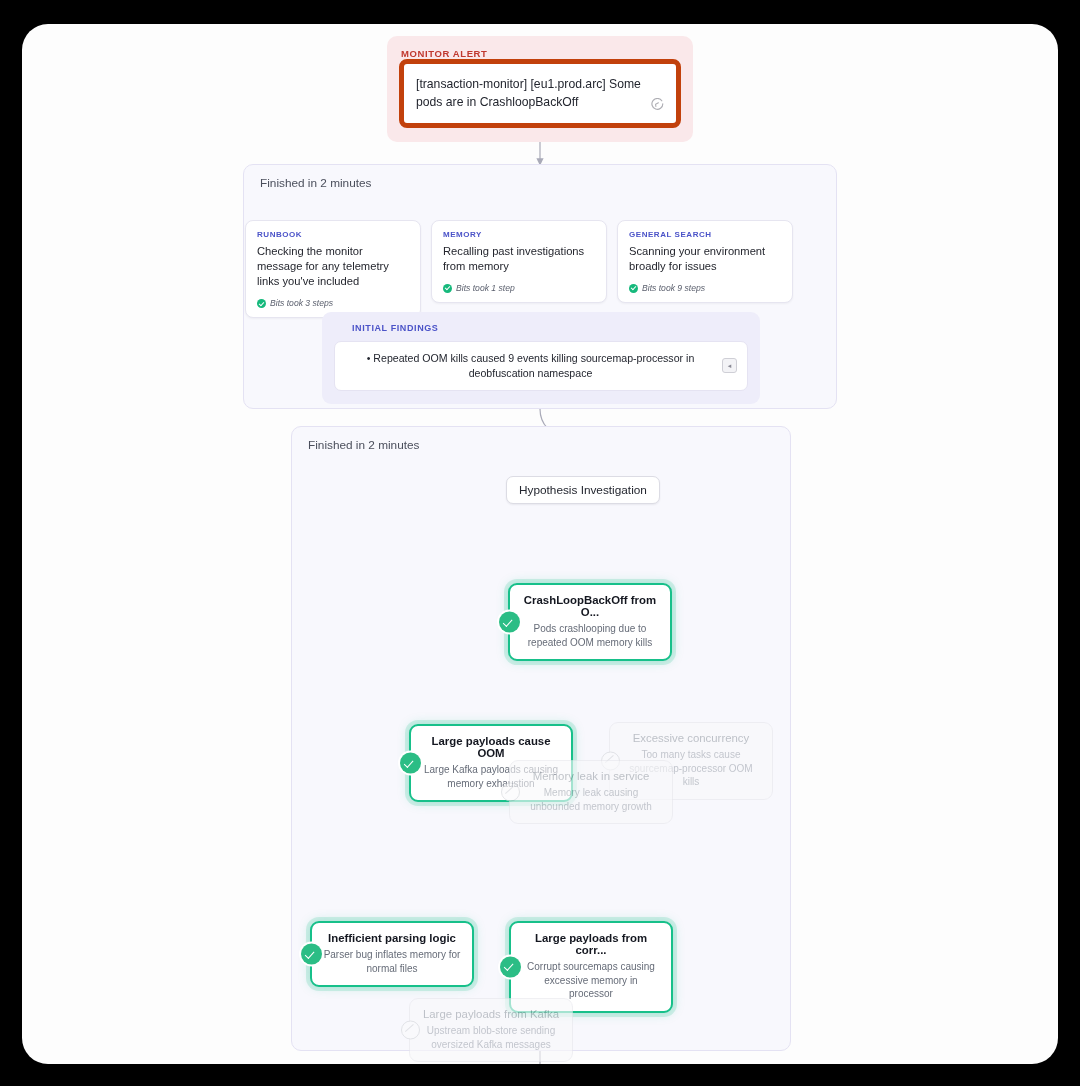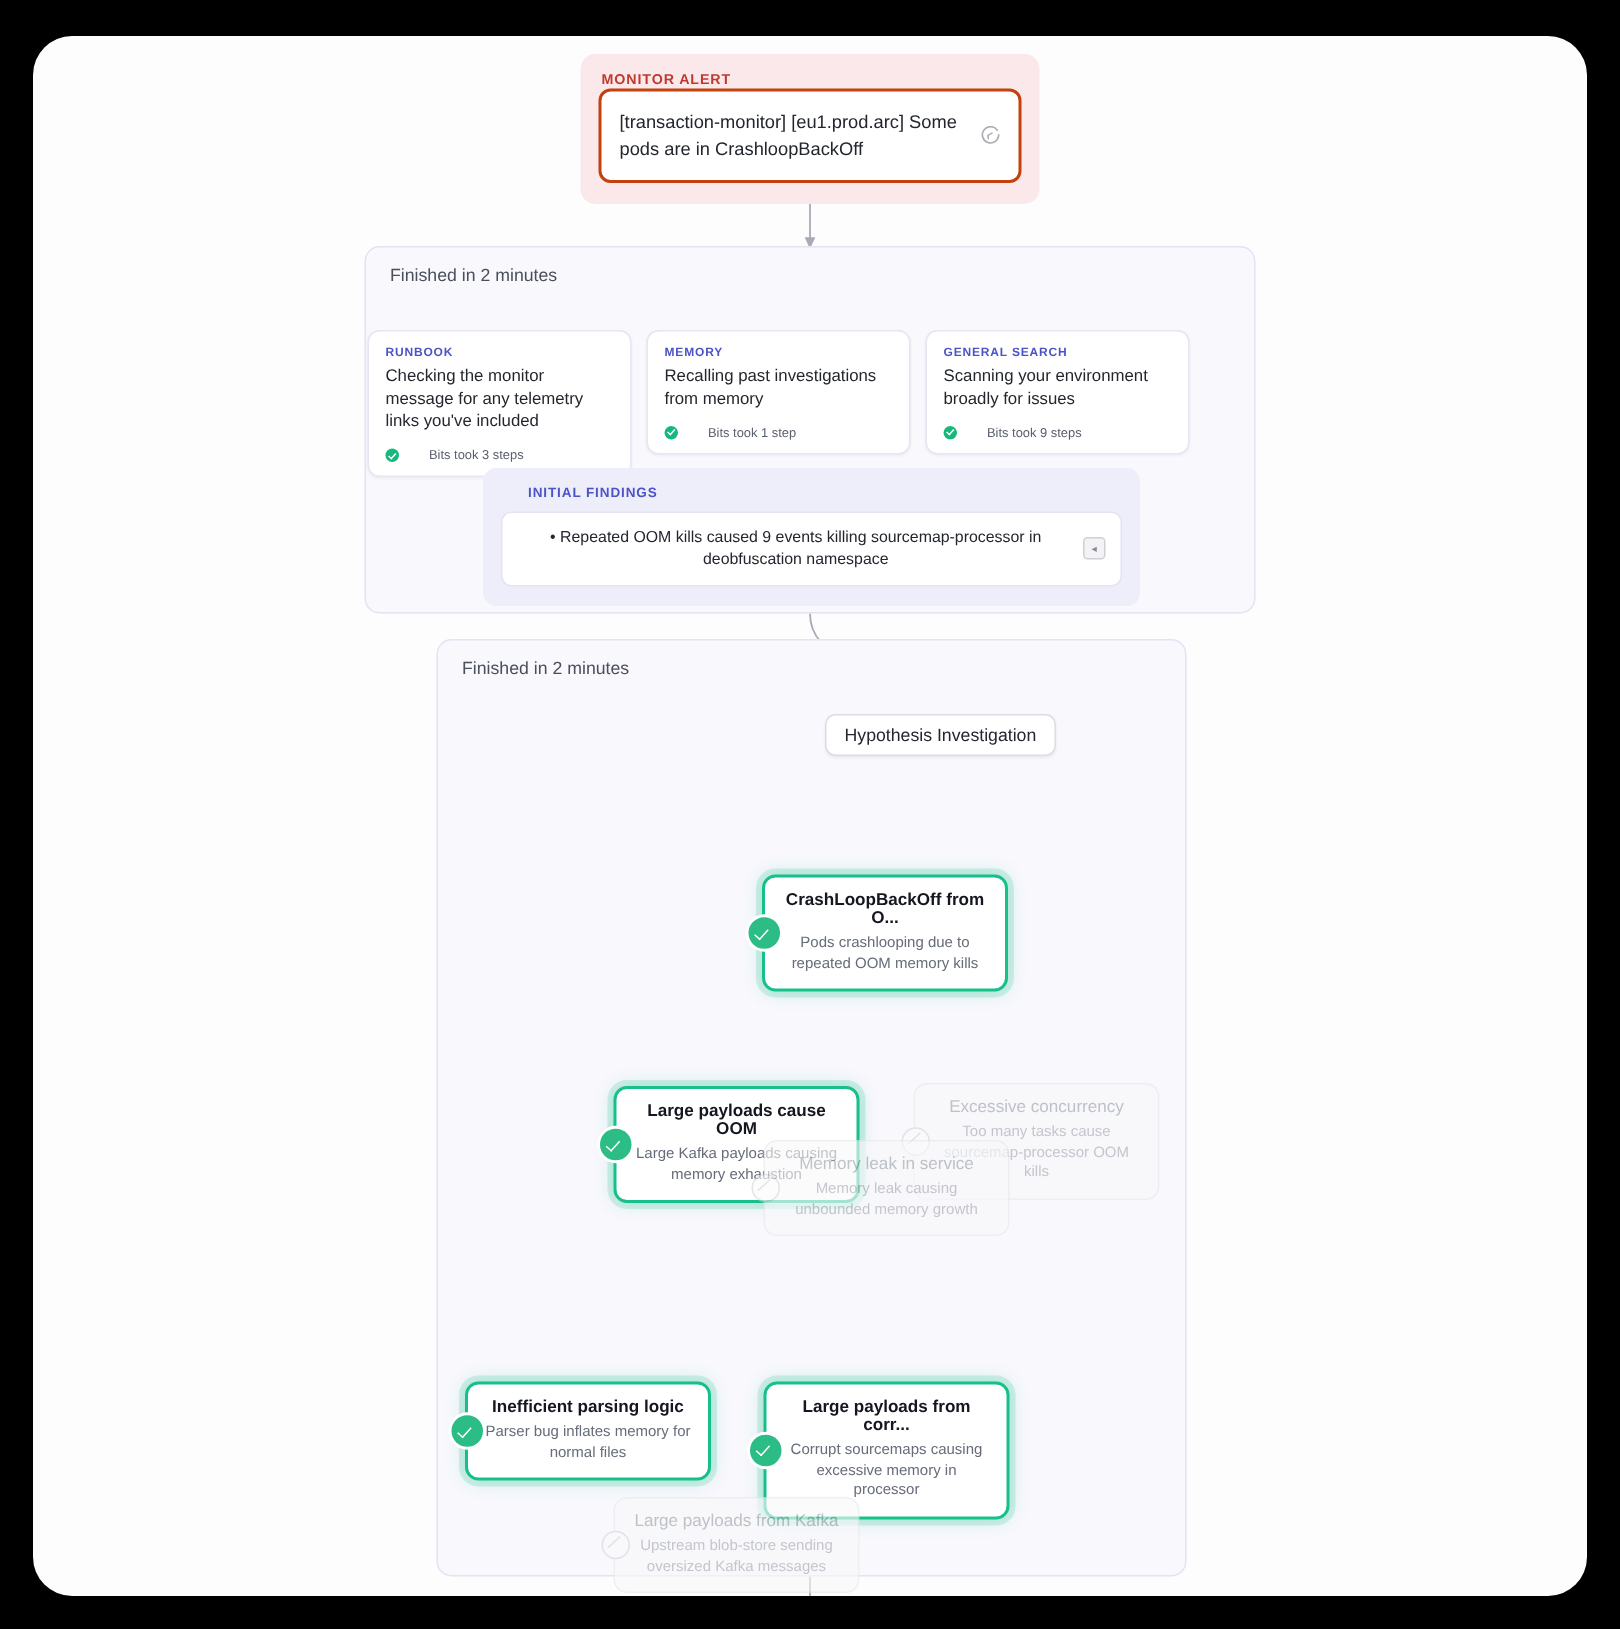--- a/index.html
+++ b/index.html
@@ -4,35 +4,35 @@
 <style>
   html,body{margin:0;padding:0;background:#000;}
   body{width:1080px;height:1086px;font-family:"Liberation Sans",sans-serif;overflow:hidden;}
   .page{position:relative;width:1080px;height:1086px;background:#000;}
   .canvas{position:absolute;left:22px;top:24px;width:1036px;height:1040px;background:#fdfdfd;border-radius:26px;overflow:hidden;}
   .svg-layer{position:absolute;left:0;top:0;width:1036px;height:1040px;pointer-events:none;}
 
   
   .alert{position:absolute;left:365px;top:12px;width:306px;background:#fae8ea;border-radius:10px;padding:10px 12px 14px 12px;box-sizing:border-box;}
   .alert-label{font-size:9.5px;font-weight:bold;letter-spacing:.6px;color:#c0392f;margin:2px 0 0 2px;}
-  .alert-box{background:#fff;border:2px solid #c2410c;border-radius:8px;padding:11px 12px;display:flex;gap:6px;align-items:center;}
+  .alert-box{background:#fff;border:5px solid #c2410c;border-radius:8px;padding:11px 12px;display:flex;gap:6px;align-items:flex-end;}
   .alert-text{font-size:12.2px;line-height:1.5;color:#23262f;flex:1;}
   .alert-icon{width:14px;height:14px;flex:0 0 14px;margin-top:2px;opacity:.55;}
 
   
   .stage{position:absolute;background:#f8f8fd;border:1px solid #e4e2f3;border-radius:10px;box-sizing:border-box;}
   .stage1{left:221px;top:140px;width:594px;height:245px;}
   .stage2{left:269px;top:402px;width:500px;height:625px;}
   .stage-title{font-size:11.8px;color:#4b4f5c;padding:11px 0 0 16px;}
 
   
   .toolcard{position:absolute;width:176px;background:#fff;border:1px solid #e6e5f0;border-radius:8px;box-sizing:border-box;padding:9px 10px 9px 11px;box-shadow:0 1px 2px rgba(30,30,60,.05);}
   .tool-kind{font-size:8px;font-weight:bold;letter-spacing:.55px;color:#4b53c8;margin-bottom:5px;}
   .tool-desc{font-size:11.2px;line-height:1.35;color:#24262e;margin-bottom:9px;}
-  .tool-steps{display:flex;align-items:center;gap:20px;font-size:8.6px;color:#5a5f6d;}
+  .tool-steps{display:flex;align-items:center;gap:4px;font-size:8.6px;color:#5a5f6d;font-style:italic;}
   .mini-check{width:9px;height:9px;border-radius:50%;background:#16b97c;flex:0 0 9px;position:relative;}
   .mini-check::after{content:"";position:absolute;left:2.6px;top:1.7px;width:2px;height:4px;border:solid #fff;border-width:0 1.3px 1.3px 0;transform:rotate(42deg);}
 
   
   .findings{position:absolute;left:300px;top:288px;width:438px;background:#eeedfa;border-radius:9px;padding:10px 12px 13px 12px;box-sizing:border-box;}
   .findings-label{font-size:9px;font-weight:bold;letter-spacing:.6px;color:#4b53c8;margin:1px 0 8px 2px;padding-left:16px;}
   .findings-box{background:#fff;border:1px solid #e5e3f2;border-radius:7px;padding:9px 10px 9px 12px;display:flex;align-items:center;gap:8px;text-align:center;}
   .findings-text{flex:1;font-size:10.6px;color:#23262f;line-height:1.4;}
   .chip{width:13px;height:13px;border:1px solid #cfcfd6;border-radius:3px;background:#f3f3f6;flex:0 0 13px;display:flex;align-items:center;justify-content:center;font-size:7px;color:#8a8a95;}
 
@@ -147,21 +147,21 @@
       <div class="findings-box">
         <div class="findings-text">• Repeated OOM kills caused 9 events killing sourcemap-processor in deobfuscation namespace</div>
         <span class="chip">◂</span>
       </div>
     </div>
 
     <div class="stage stage2">
       <div class="stage-title">Finished in 2 minutes</div>
     </div>
 
-    <div class="root-node" style="left:484px;top:452px;margin-left:44px;">
+    <div class="root-node" style="left:484px;top:452px;">
       <span>Hypothesis Investigation</span>
     </div>
 
     <div class="node active" style="left:486px;top:559px;">
       <span class="badge ok"></span>
       <div class="node-title">CrashLoopBackOff from O...</div>
       <div class="node-sub">Pods crashlooping due to repeated OOM memory kills</div>
     </div>
 
     <div class="node active" style="left:387px;top:700px;">

